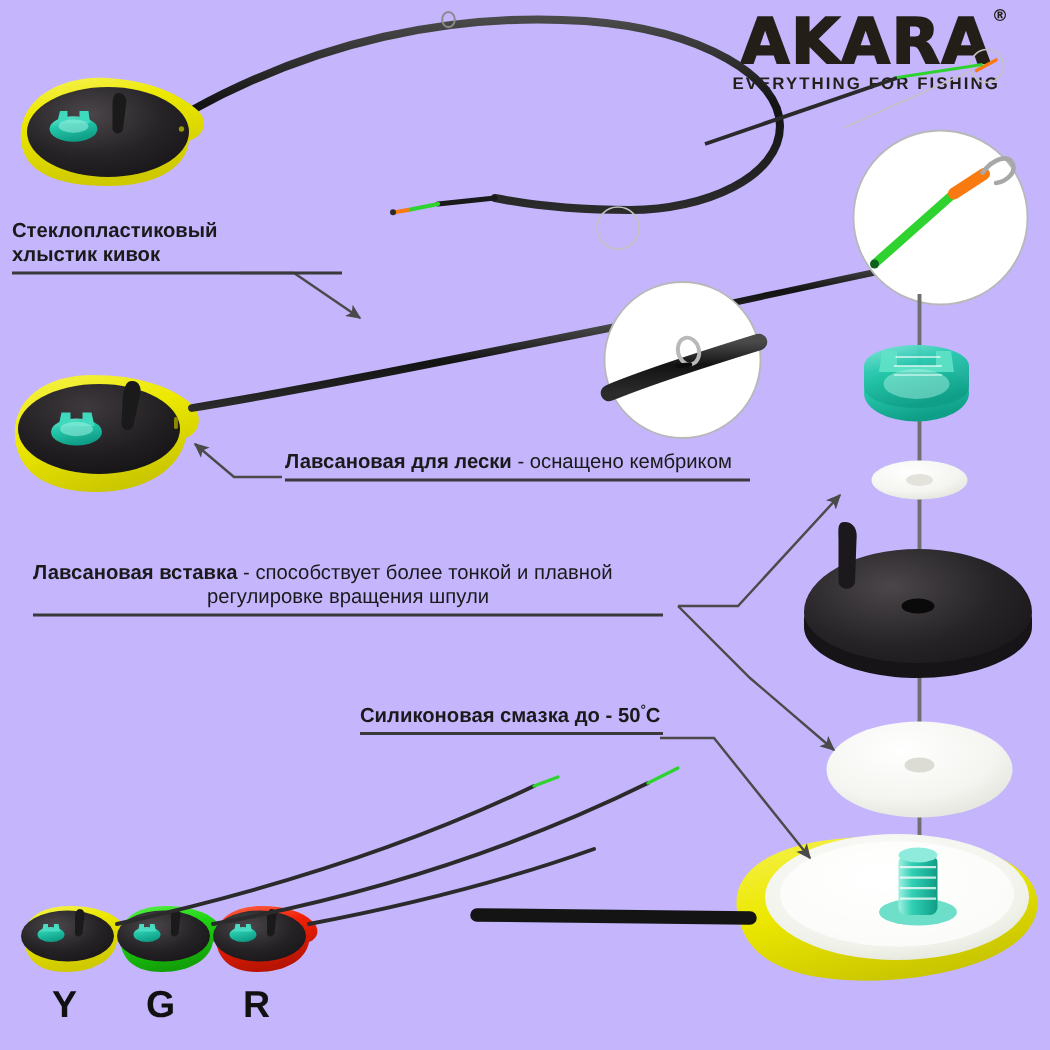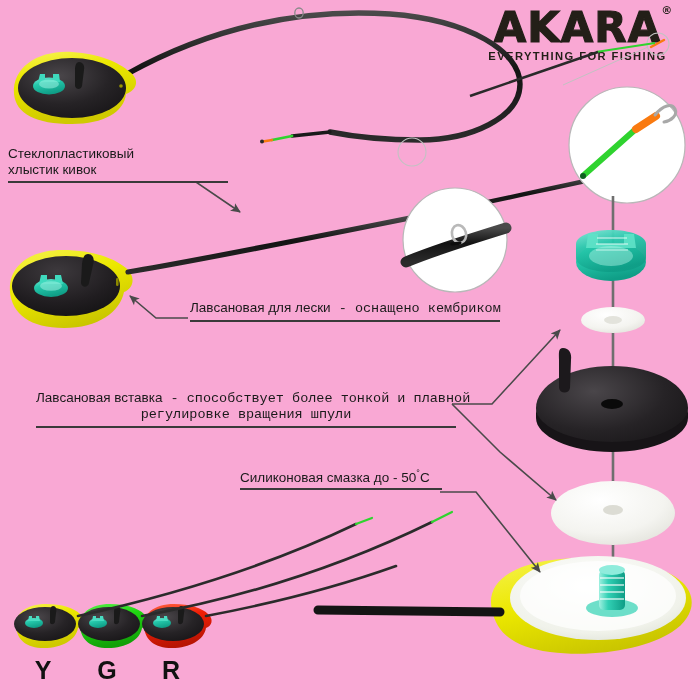--- a/index.html
+++ b/index.html
@@ -7,21 +7,21 @@
     padding: 0;
     background: #ffffff;
   }
   body {
     font-family: "Liberation Sans", sans-serif;
   }
   #root {
     position: relative;
     width: 700px;
     height: 700px;
-    background: #f9a8d4;
+    background: #c4b5fd;
     overflow: hidden;
   }
   .abs { position: absolute; }
 
   
   #brand {
     left: 470px;
     top: 8px;
     width: 215px;
     text-align: center;
@@ -56,22 +56,22 @@
   }
 
   
   .callout { position: absolute; }
   .callout .ln {
     font-size: 13.5px;
     color: #1a1a1a;
     white-space: nowrap;
     line-height: 1.18;
   }
-  .callout .b { font-weight: 400; }
-  .callout .r { font-weight: 400; font-family: Liberation Mono, monospace; }
+  .callout .b { font-weight: 700; }
+  .callout .r { font-weight: 400; }
   .callout .rule {
     height: 2px;
     background: #3a3a3a;
     margin-top: 3px;
   }
   .ralign { text-align: center; }
 
   
   .varletter {
     position: absolute;
@@ -350,21 +350,21 @@
     <div class="ln b">Стеклопластиковый</div>
     <div class="ln b">хлыстик кивок</div>
     <div class="rule"></div>
   </div>
 
   <div class="callout" style="left:190px; top:300px; width:310px;">
     <div class="ln"><span class="b">Лавсановая для лески</span><span class="r"> - оснащено кембриком</span></div>
     <div class="rule"></div>
   </div>
 
-  <div class="callout" style="left:36px; top:374px; width:420px;margin-top:16px;">
+  <div class="callout" style="left:22px; top:374px; width:420px;">
     <div class="ln"><span class="b">Лавсановая вставка</span><span class="r"> - способствует более тонкой и плавной</span></div>
     <div class="ln r ralign">регулировке вращения шпули</div>
     <div class="rule"></div>
   </div>
 
   <div class="callout" style="left:240px; top:468px; width:202px;">
     <div class="ln b"><span>Силиконовая смазка до - 50</span><span style="font-size:9px; vertical-align:super;">°</span><span>С</span></div>
     <div class="rule"></div>
   </div>
 

